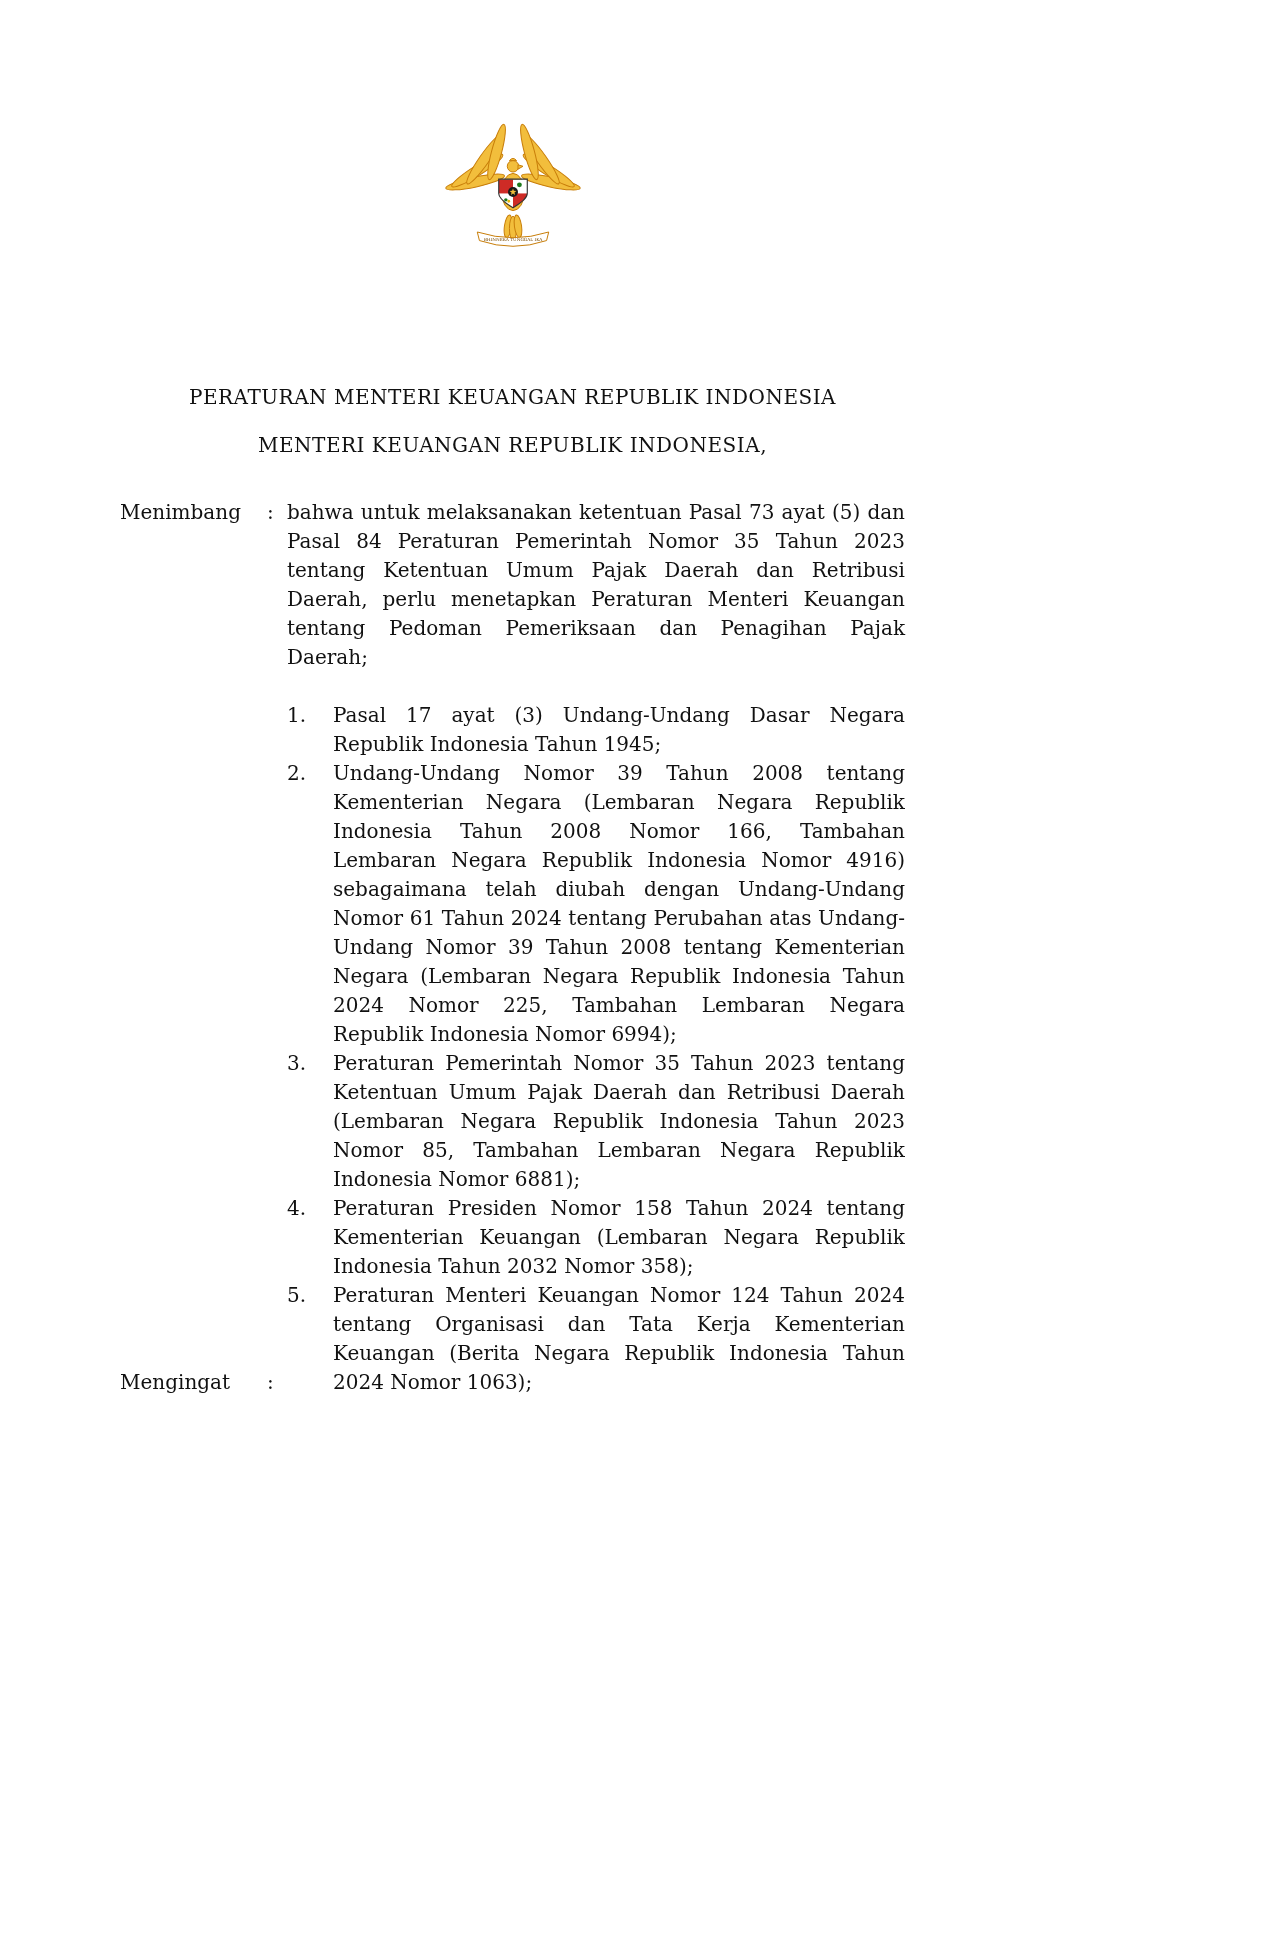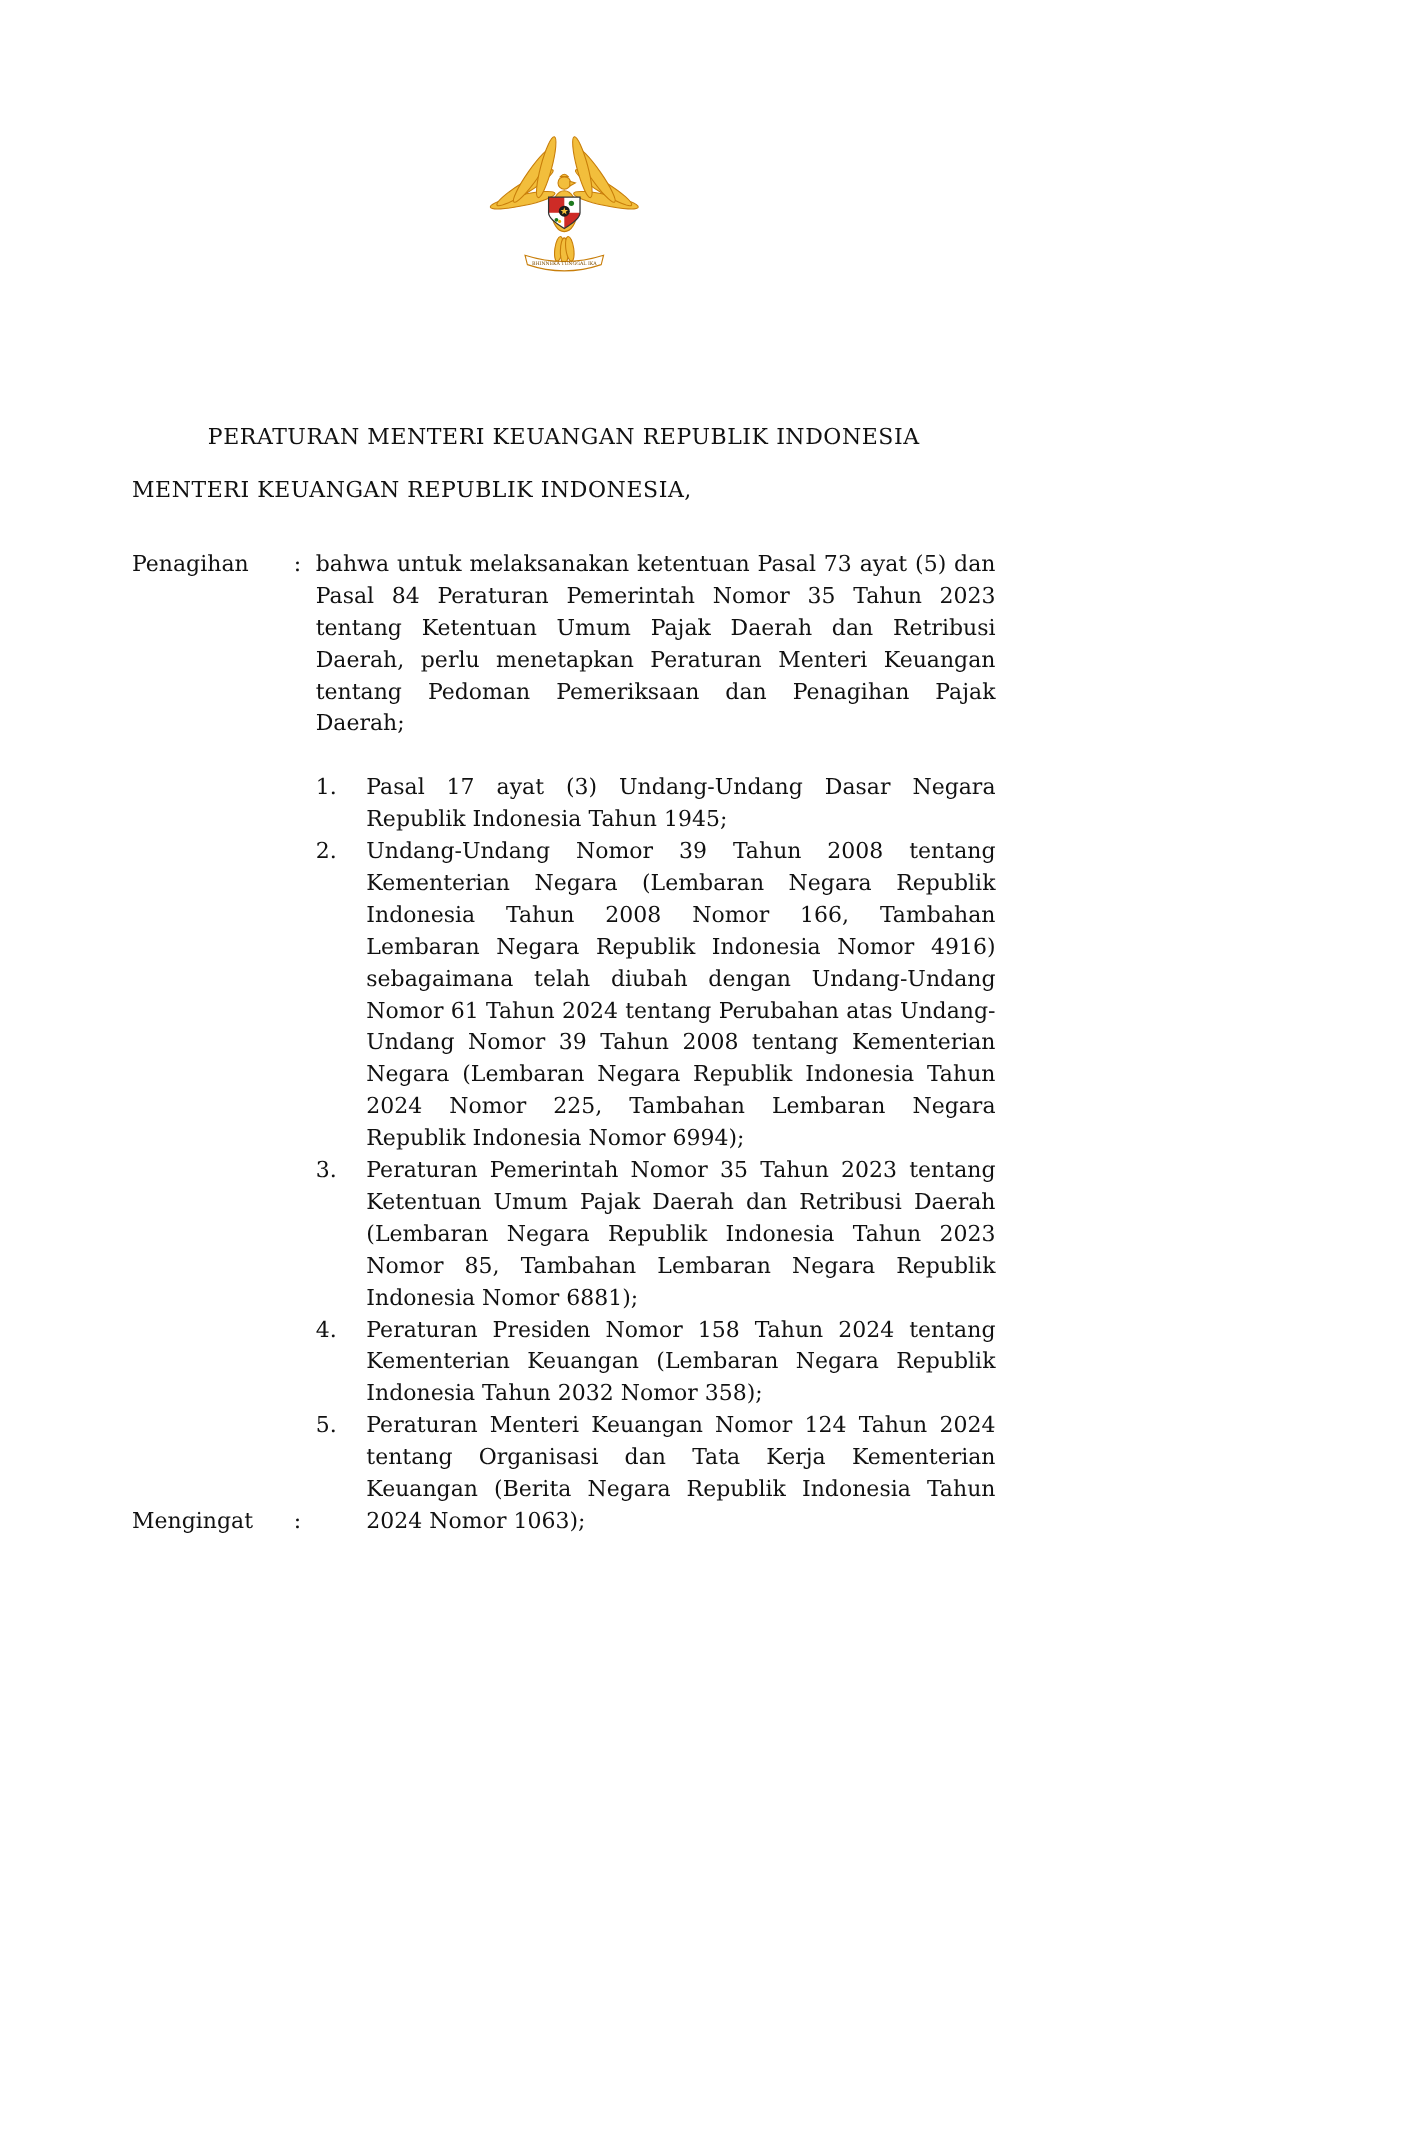--- a/index.html
+++ b/index.html
@@ -32,20 +32,21 @@
     letter-spacing: 0.5px;
   }
   .title-line { white-space: nowrap; }
   .invocation {
     margin-top: 17px;
     text-align: center;
     letter-spacing: 0.5px;
   }
   .authority {
     margin-top: 19px;
+    text-align: center;
     letter-spacing: 0.5px;
   }
   .body-block {
     margin-top: 38px;
   }
   .clause-row {
     display: flex;
     align-items: flex-start;
   }
   .clause-row + .clause-row {
@@ -136,21 +137,21 @@
   <div class="title-block">
     <div class="title-line">PERATURAN MENTERI KEUANGAN REPUBLIK INDONESIA</div>
   </div>
 
 
   <div class="authority">MENTERI KEUANGAN REPUBLIK INDONESIA,</div>
 
   <div class="body-block">
 
     <div class="clause-row">
-      <div class="clause-label">Penagihan</div>
+      <div class="clause-label">Menimbang</div>
       <div class="clause-colon">:</div>
       <div class="clause-body justify">bahwa untuk melaksanakan ketentuan Pasal 73 ayat (5) dan Pasal 84 Peraturan Pemerintah Nomor 35 Tahun 2023 tentang Ketentuan Umum Pajak Daerah dan Retribusi Daerah, perlu menetapkan Peraturan Menteri Keuangan tentang Pedoman Pemeriksaan dan Penagihan Pajak Daerah;</div>
     </div>
 
     <div class="clause-row">
       <div class="clause-label">Mengingat</div>
       <div class="clause-colon">:</div>
       <div class="clause-body">
 
         <div class="list-item">

